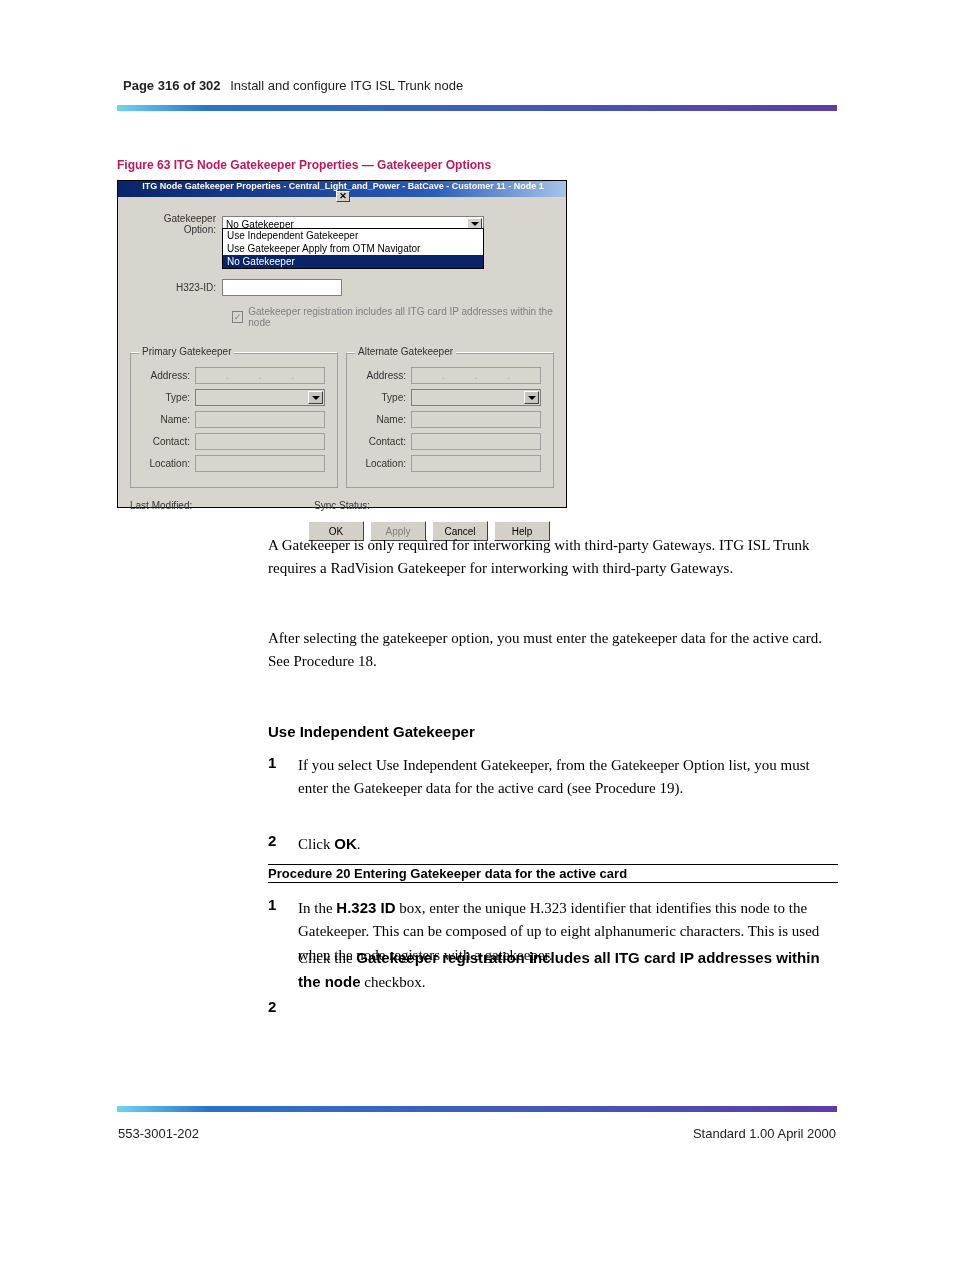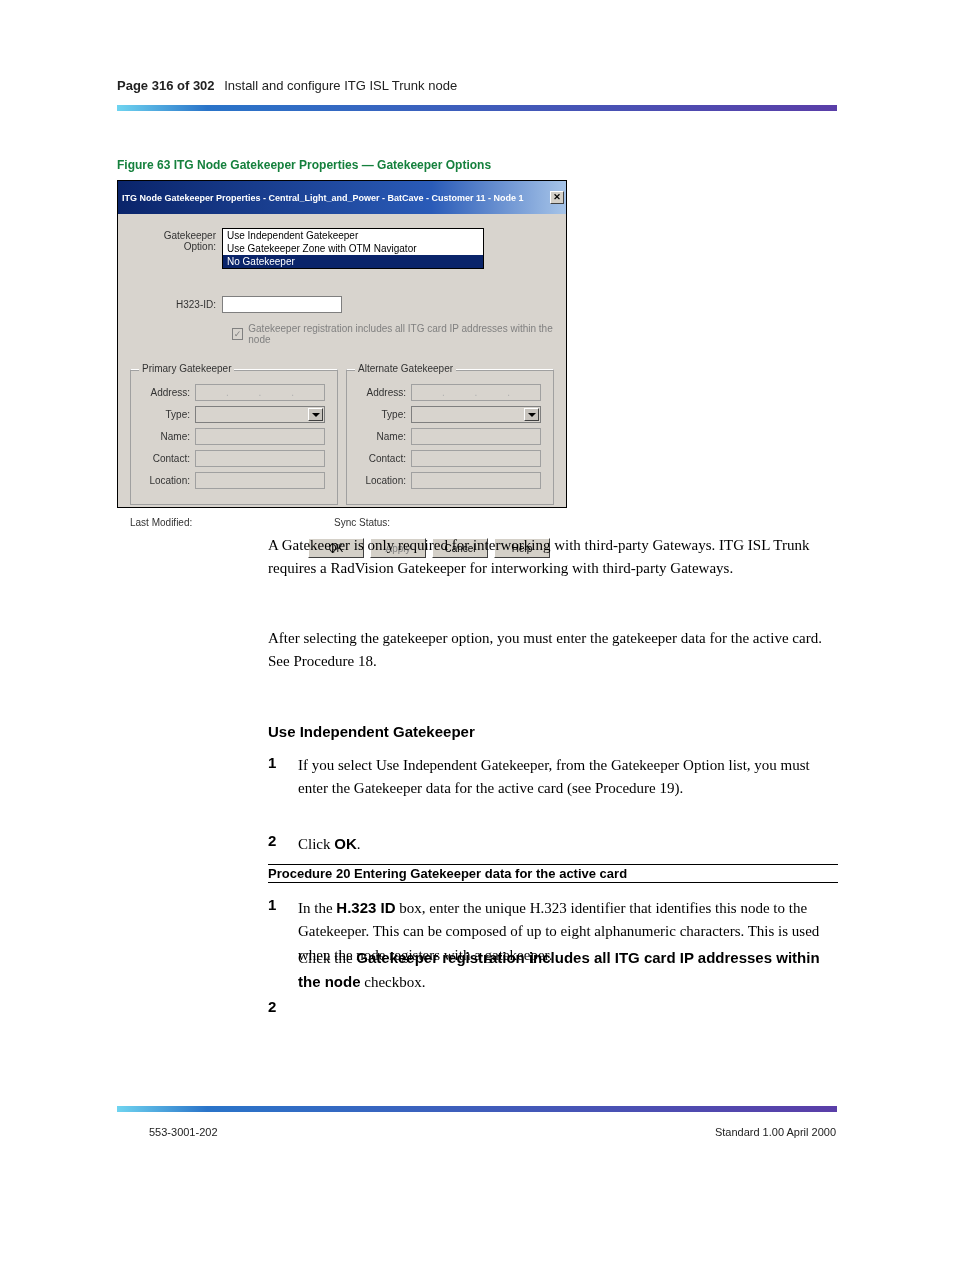--- a/index.html
+++ b/index.html
@@ -21,39 +21,39 @@
   .bottom-bar { top: 1106px; }
   .bar-left {
     position: absolute; left: 0; top: 0; width: 90px; height: 6px;
     background: linear-gradient(90deg, #6fd4f0, #2a74c9);
   }
   .bar-right {
     position: absolute; left: 90px; top: 0; right: 0; height: 6px;
     background: linear-gradient(90deg, #2a74c9, #5a3ea8);
   }
   .page-no {
-    position: absolute; top: 78px; font-size: 13px; color: #222; font-weight: bold;
+    position: absolute; top: 78px; font-size: 13px; color: #222; font-weight: bold; margin-left: 6px;
   }
   .screenshot {
     position: absolute;
     left: 117px; top: 180px;
     width: 450px; height: 328px;
     background: #d8d4ce;
     border: 1px solid #000;
     font-family: "Tahoma", Arial, sans-serif;
     font-size: 10px;
     color: #000;
   }
   .titlebar {
-    height: 33px;
+    height: 16px;
     background: linear-gradient(90deg, #0a246a, #2a5bb8 70%, #a6c4e8);
     color: #fff;
     display: flex; justify-content: space-between; align-items: center;
     padding: 0 2px 0 4px;
-    font-size: 9px; font-weight: bold;
+    font-size: 9px; font-weight: bold; flex-direction: column;
   }
   .closebtn {
     width: 14px; height: 13px; background: #d4d0c8; border: 1px solid #fff;
     border-right-color: #404040; border-bottom-color: #404040;
     display: flex; align-items: center; justify-content: center;
     color: #000; font-weight: bold; font-size: 9px; line-height: 1;
   }
   .form-area { padding: 8px 12px; }
   .row { display: flex; align-items: center; margin-top: 8px; }
   .lbl { width: 92px; text-align: right; padding-right: 6px; color: #333; }
@@ -101,49 +101,49 @@
   .gr-lbl { width: 56px; text-align: right; padding-right: 5px; color: #333; }
   .ip-box {
     width: 130px; height: 17px; background: #fff; border: 1px solid #a0a0a0;
     display: flex; align-items: center; justify-content: space-evenly; color: #b0b0b0;
   }
   .ip-box.dis { background: #d8d4ce; }
   .gr-combo { width: 130px; }
   .gr-combo .combo-arrow { background: #c8c4be; }
   .gr-txt { width: 130px; }
   .status-row { display: flex; margin-top: 12px; font-size: 10px; color: #333; }
-  .status-row > div:first-child { width: 204px; }
+  .status-row > div:first-child { width: 184px; }
   .btn-row { display: flex; justify-content: flex-end; gap: 6px; margin-top: 10px; padding-right: 4px; }
   .wbtn {
     width: 56px; height: 20px; background: #d4d0c8; border: 1px solid #404040;
     border-top-color: #fff; border-left-color: #fff;
     display: flex; align-items: center; justify-content: center; font-size: 10px;
   }
   .wbtn.disabled { color: #808080; }
   .fig-caption {
-    position: absolute; left: 117px; top: 158px; font-size: 12px; font-weight: bold; color: #15803d; font-family: Arial;
+    position: absolute; left: 117px; top: 158px; font-size: 12px; font-weight: bold; color: #be185d; font-family: Arial;
   }
   .body-text {
     position: absolute; left: 268px; width: 570px;
     font-family: "Times New Roman", serif; font-size: 15px; line-height: 1.55; color: #000;
   }
   .body-text.t1 { top: 534px; }
   .body-text.t2 { top: 627px; }
   .body-text.t3 { top: 720px; font-weight: bold; font-family: Arial; font-size: 15px; }
   .step-num { position: absolute; left: 268px; font-weight: bold; font-family: Arial; font-size: 15px; }
   .step-txt { position: absolute; left: 298px; width: 540px; font-family: "Times New Roman", serif; font-size: 15px; line-height: 1.55; }
   .s1n { top: 754px; } .s1t { top: 754px; }
   .s2n { top: 832px; } .s2t { top: 832px; }
   .proc-line { position: absolute; left: 268px; width: 570px; height: 1px; background: #000; }
   .l1 { top: 864px; } .l2 { top: 882px; }
   .proc-title { position: absolute; left: 268px; top: 866px; font-family: Arial; font-weight: bold; font-size: 13px; }
   .s3-1n { top: 896px; } .s3-1t { top: 896px; }
   .s3-2n { top: 998px; } .s3-2t { top: 946px; }
   .footer-line {
-    position: absolute; top: 1126px; font-size: 11px; font-family: Arial; color: #222; margin-left: 31px;
+    position: absolute; top: 1126px; font-size: 13px; font-family: Arial; color: #222;
   }
   .footer-left { left: 118px; }
   .footer-right { right: 118px; }
   b.ab { font-family: Arial; font-weight: bold; }
 </style>
 </head>
 <body>
 
 <div class="top-bar">
   <div class="bar-left"></div>
@@ -170,21 +170,21 @@
       <div class="combo">
         <span>No Gatekeeper</span>
         <div class="combo-arrow">
             <div class="tri"></div>
           </div>
       </div>
     </div>
 
     <div class="dropdown-list">
       <div class="dd-item">Use Independent Gatekeeper</div>
-      <div class="dd-item">Use Gatekeeper Zone with OTM Navigator</div>
+      <div class="dd-item">Use Gatekeeper Apply from OTM Navigator</div>
       <div class="dd-item dd-sel">No Gatekeeper</div>
     </div>
 
     <div class="row h323-row">
       <div class="lbl">H323-ID:</div>
       <div class="txt"></div>
     </div>
 
     <div class="chk-row">
       <div class="chk">✓</div>

